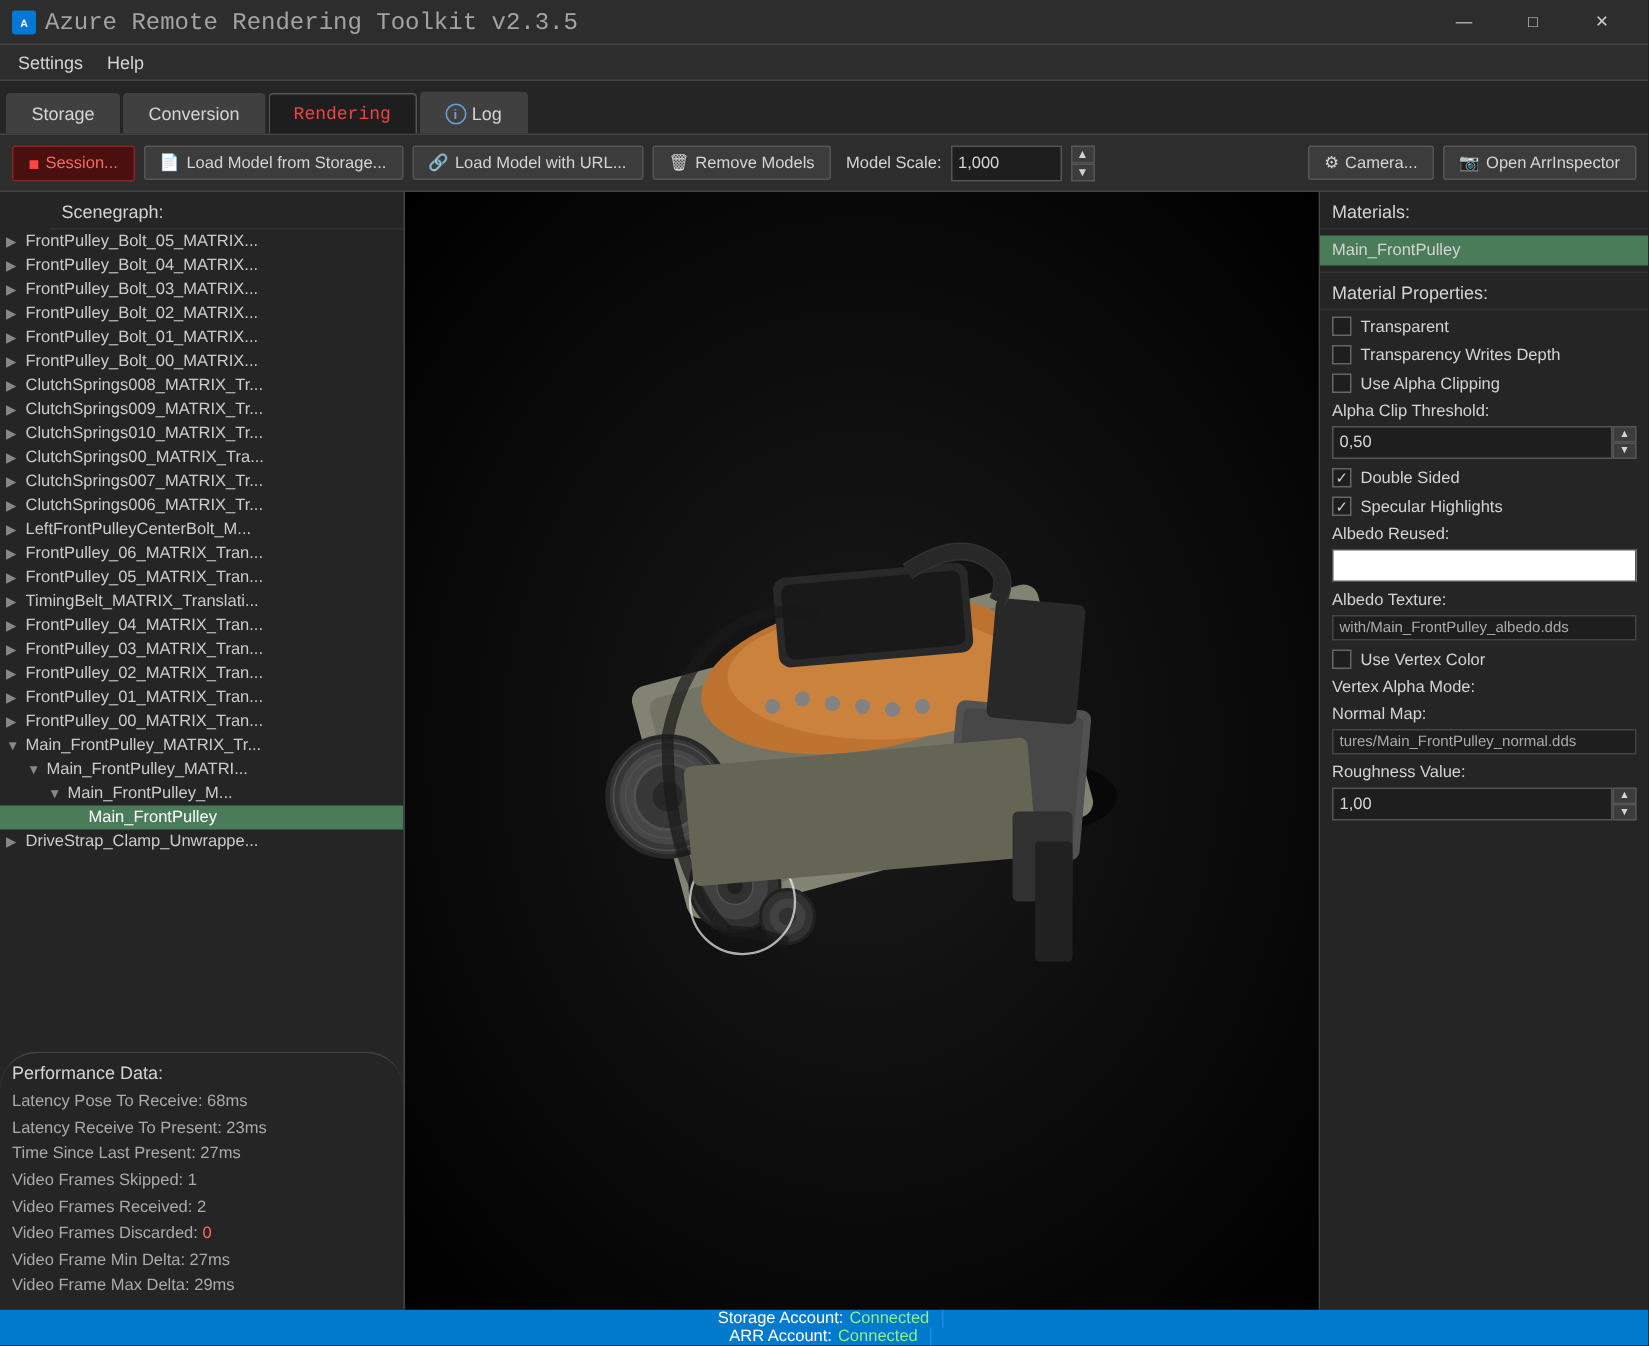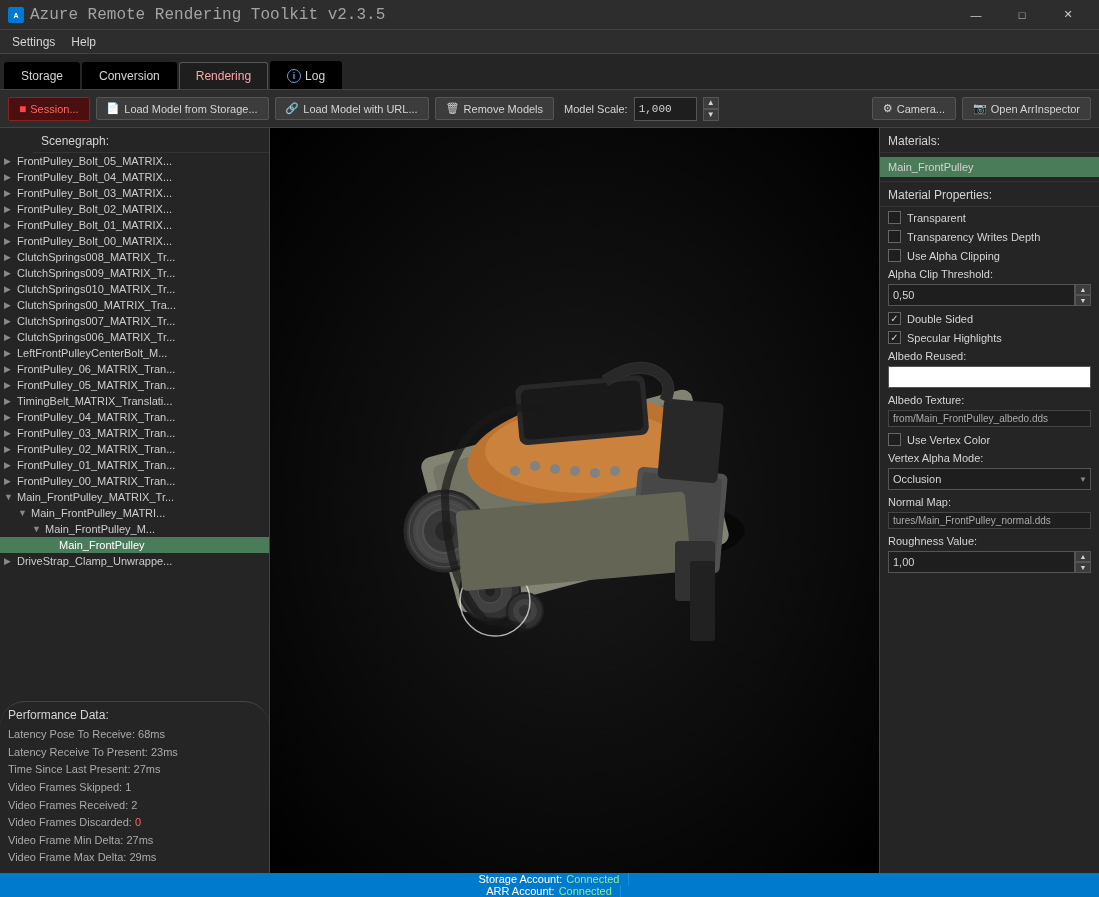--- a/index.html
+++ b/index.html
@@ -72,28 +72,29 @@
       border-bottom: 1px solid #444;
     }
     .tab {
       padding: 6px 16px;
       cursor: pointer;
       font-size: 12px;
       color: #d4d4d4;
       border: 1px solid transparent;
       border-bottom: none;
       margin-right: 2px;
-      background: #000000;
+      background: #404040;
       border-radius: 3px 3px 0 0;
     }
     .tab.active {
       background: #1e1e1e;
       border-color: #555;
       border-bottom-color: #1e1e1e;
-      color: #fca5a5;
+      color: #ef4444;
+      font-family: Liberation Mono, monospace;
     }
     .tab-info {
       display: inline-flex; align-items: center; gap: 4px;
     }
     .info-icon {
       display: inline-flex; align-items: center; justify-content: center;
       width: 14px; height: 14px;
       border: 1px solid #6a9fd8;
       border-radius: 50%;
       color: #6a9fd8;
@@ -125,25 +126,24 @@
     .toolbar-btn.session {
       background: #4a1010;
       border-color: #8b2222;
       color: #ff6666;
     }
     .scale-label { color: #d4d4d4; font-size: 11px; margin-left: 4px; }
     .scale-input {
       background: #1e1e1e;
       border: 1px solid #555;
       color: #d4d4d4;
-      width: 63px;
+      width: 74px;
       height: 24px;
       padding: 0 4px;
       font-size: 11px;
-      font-family: Liberation Mono, monospace;
     }
     .spin-btns {
       display: flex; flex-direction: column;
     }
     .spin-btn {
       background: #3c3c3c;
       border: 1px solid #555;
       color: #d4d4d4;
       width: 16px; height: 12px;
       cursor: pointer;
@@ -716,36 +716,28 @@
 
       <div class="prop-row">
         <div class="prop-checkbox checked"></div>
         <span class="prop-label">Specular Highlights</span>
       </div>
 
       <div class="prop-section-label">Albedo Reused:</div>
       <div class="color-swatch"></div>
 
       <div class="prop-section-label">Albedo Texture:</div>
-      <div class="texture-path">from/Main_FrontPulley_albedo.dds</div>
+      <div class="texture-path">with/Main_FrontPulley_albedo.dds</div>
 
       <div class="prop-row">
         <div class="prop-checkbox"></div>
         <span class="prop-label">Use Vertex Color</span>
       </div>
 
       <div class="prop-section-label">Vertex Alpha Mode:</div>
-      <div class="select-wrapper">
-        <select class="prop-select">
-          <option value="Occlusion" selected="">Occlusion</option>
-          <option value="None">None</option>
-          <option value="Opacity">Opacity</option>
-          <option value="TerrainBlend">TerrainBlend</option>
-        </select>
-      </div>
 
       <div class="prop-section-label" style="margin-top:6px;">Normal Map:</div>
       <div class="texture-path">tures/Main_FrontPulley_normal.dds</div>
 
       <div class="prop-section-label">Roughness Value:</div>
       <div class="prop-input-row">
         <input class="prop-input" type="text" style="flex: 1 1 0%;" value="1,00">
         <div class="prop-spinner">
           <div class="prop-spin-btn">▲</div>
           <div class="prop-spin-btn">▼</div>

